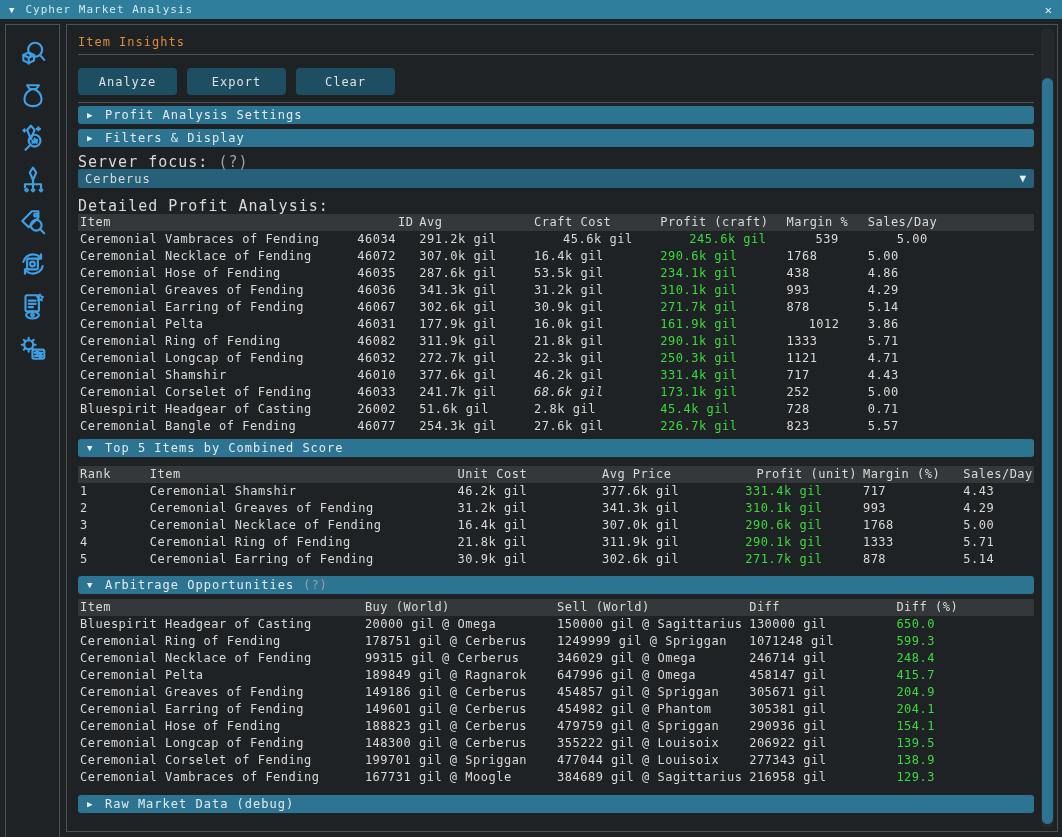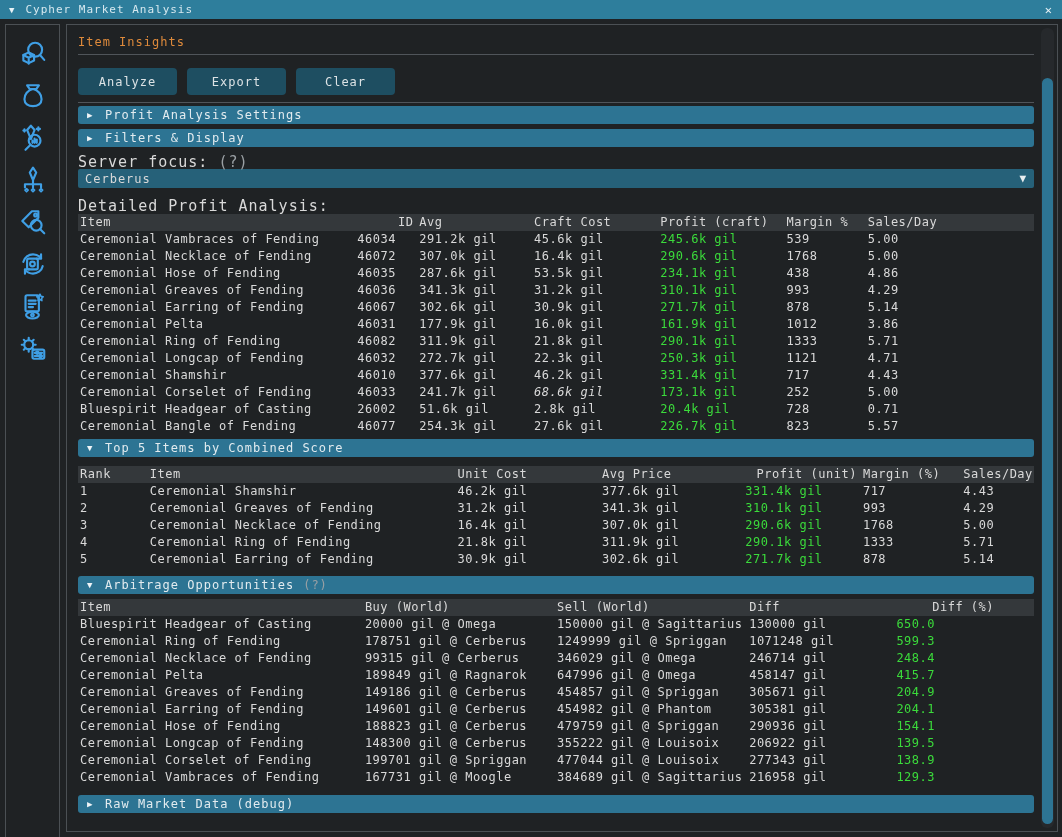--- a/index.html
+++ b/index.html
@@ -201,21 +201,21 @@
           <span class="tcell" style="width: 12%;">Avg</span>
           <span class="tcell" style="width: 13.2%;">Craft Cost</span>
           <span class="tcell" style="width: 13.2%;">Profit (craft)</span>
           <span class="tcell" style="width: 8.5%;">Margin %</span>
           <span class="tcell" style="width: 17.6%;">Sales/Day</span>
         </div>
         <div class="trow">
           <span class="tcell" style="width: 29%;">Ceremonial Vambraces of Fending</span>
           <span class="tcell" style="width: 6.5%;">46034</span>
           <span class="tcell" style="width: 12%;">291.2k gil</span>
-          <span class="tcell" style="width: 13.2%;">45.6k gil</span>
+          <span class="tcell" style="width: 13.2%; margin-left: 29px;">45.6k gil</span>
           <span class="tcell green" style="width: 13.2%;">245.6k gil</span>
           <span class="tcell" style="width: 8.5%;">539</span>
           <span class="tcell" style="width: 17.6%;">5.00</span>
         </div>
         <div class="trow">
           <span class="tcell" style="width: 29%;">Ceremonial Necklace of Fending</span>
           <span class="tcell" style="width: 6.5%;">46072</span>
           <span class="tcell" style="width: 12%;">307.0k gil</span>
           <span class="tcell" style="width: 13.2%;">16.4k gil</span>
           <span class="tcell green" style="width: 13.2%;">290.6k gil</span>
@@ -248,21 +248,21 @@
           <span class="tcell green" style="width: 13.2%;">271.7k gil</span>
           <span class="tcell" style="width: 8.5%;">878</span>
           <span class="tcell" style="width: 17.6%;">5.14</span>
         </div>
         <div class="trow">
           <span class="tcell" style="width: 29%;">Ceremonial Pelta</span>
           <span class="tcell" style="width: 6.5%;">46031</span>
           <span class="tcell" style="width: 12%;">177.9k gil</span>
           <span class="tcell" style="width: 13.2%;">16.0k gil</span>
           <span class="tcell green" style="width: 13.2%;">161.9k gil</span>
-          <span class="tcell" style="width: 8.5%;">1012</span>
+          <span class="tcell" style="width: 8.5%; text-align: center;">1012</span>
           <span class="tcell" style="width: 17.6%;">3.86</span>
         </div>
         <div class="trow">
           <span class="tcell" style="width: 29%;">Ceremonial Ring of Fending</span>
           <span class="tcell" style="width: 6.5%;">46082</span>
           <span class="tcell" style="width: 12%;">311.9k gil</span>
           <span class="tcell" style="width: 13.2%;">21.8k gil</span>
           <span class="tcell green" style="width: 13.2%;">290.1k gil</span>
           <span class="tcell" style="width: 8.5%;">1333</span>
           <span class="tcell" style="width: 17.6%;">5.71</span>
@@ -292,21 +292,21 @@
           <span class="tcell" style="width: 13.2%; font-style: italic;">68.6k gil</span>
           <span class="tcell green" style="width: 13.2%;">173.1k gil</span>
           <span class="tcell" style="width: 8.5%;">252</span>
           <span class="tcell" style="width: 17.6%;">5.00</span>
         </div>
         <div class="trow">
           <span class="tcell" style="width: 29%;">Bluespirit Headgear of Casting</span>
           <span class="tcell" style="width: 6.5%;">26002</span>
           <span class="tcell" style="width: 12%;">51.6k gil</span>
           <span class="tcell" style="width: 13.2%;">2.8k gil</span>
-          <span class="tcell green" style="width: 13.2%;">20.4k gil</span>
+          <span class="tcell green" style="width: 13.2%;">45.4k gil</span>
           <span class="tcell" style="width: 8.5%;">728</span>
           <span class="tcell" style="width: 17.6%;">0.71</span>
         </div>
         <div class="trow">
           <span class="tcell" style="width: 29%;">Ceremonial Bangle of Fending</span>
           <span class="tcell" style="width: 6.5%;">46077</span>
           <span class="tcell" style="width: 12%;">254.3k gil</span>
           <span class="tcell" style="width: 13.2%;">27.6k gil</span>
           <span class="tcell green" style="width: 13.2%;">226.7k gil</span>
           <span class="tcell" style="width: 8.5%;">823</span>
@@ -379,21 +379,21 @@
       <span class="arrow">▼</span>
       <span>Arbitrage Opportunities</span>
       <span class="hint" style="margin-left:9px;">(?)</span>
     </div>
     <div class="dtable" style="margin-top:5px;">
         <div class="trow thead">
           <span class="tcell" style="width: 29.8%;">Item</span>
           <span class="tcell" style="width: 20.1%;">Buy (World)</span>
           <span class="tcell" style="width: 20.1%;">Sell (World)</span>
           <span class="tcell" style="width: 15.4%;">Diff</span>
-          <span class="tcell" style="width: 14.6%; text-align: center;">Diff (%)</span>
+          <span class="tcell" style="width: 14.6%;">Diff (%)</span>
         </div>
         <div class="trow">
           <span class="tcell" style="width: 29.8%;">Bluespirit Headgear of Casting</span>
           <span class="tcell" style="width: 20.1%;">20000 gil @ Omega</span>
           <span class="tcell" style="width: 20.1%;">150000 gil @ Sagittarius</span>
           <span class="tcell" style="width: 15.4%;">130000 gil</span>
           <span class="tcell green" style="width: 14.6%;">650.0</span>
         </div>
         <div class="trow">
           <span class="tcell" style="width: 29.8%;">Ceremonial Ring of Fending</span>

